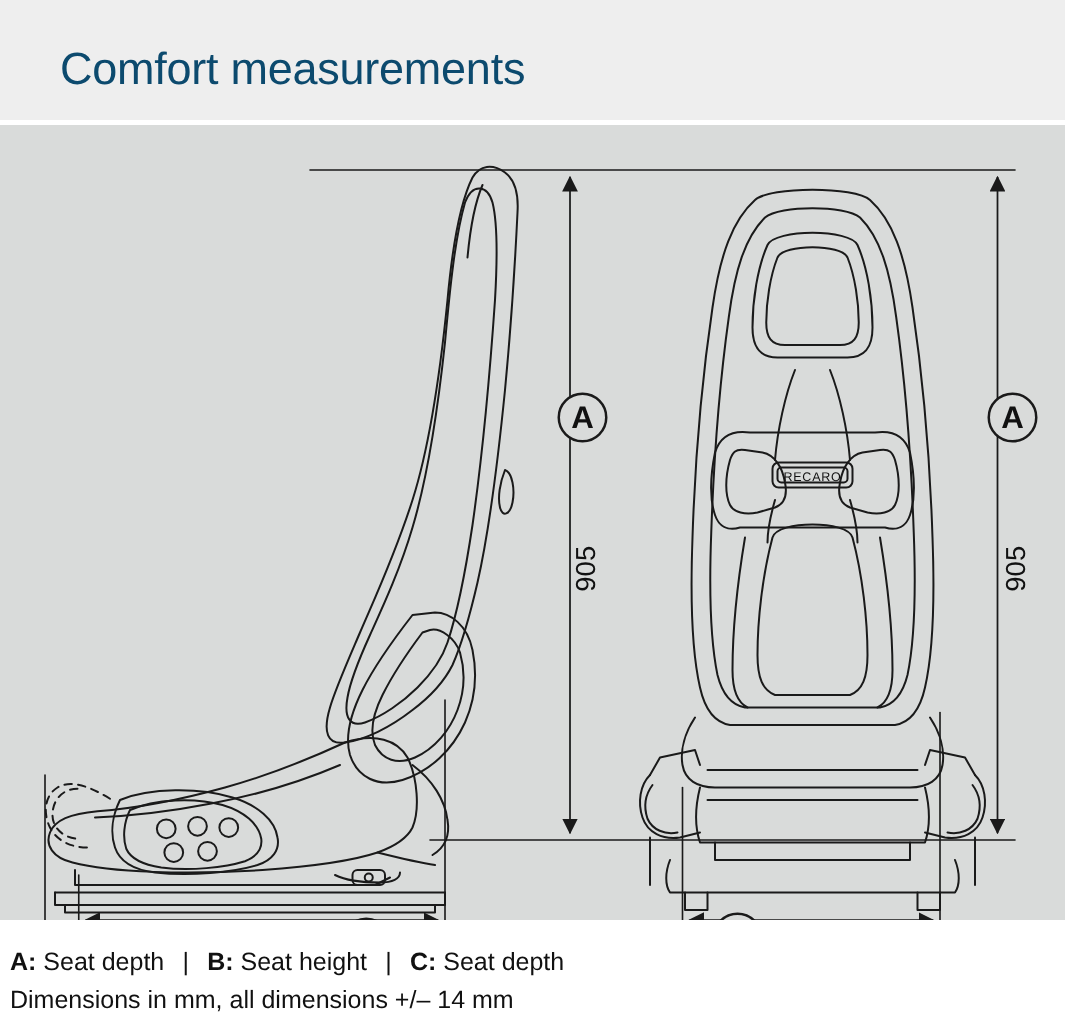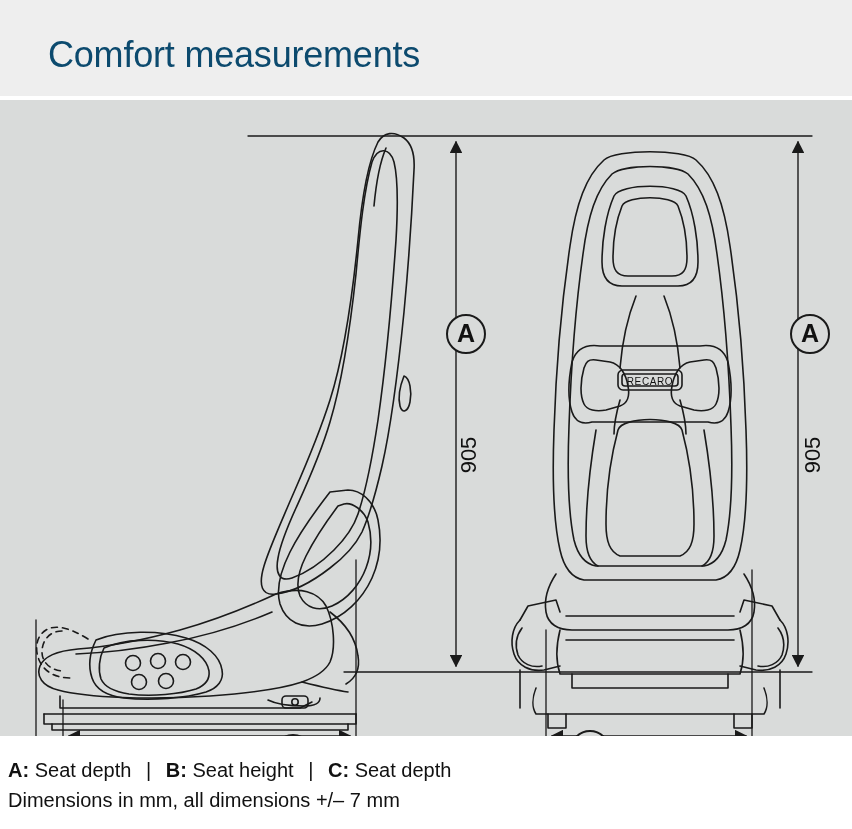--- a/index.html
+++ b/index.html
@@ -284,16 +284,16 @@
     <div class="legend-row1">
       <span class="legend-key">A:</span>
       <span>Seat depth</span>
       <span class="legend-sep">|</span>
       <span class="legend-key">B:</span>
       <span>Seat height</span>
       <span class="legend-sep">|</span>
       <span class="legend-key">C:</span>
       <span>Seat depth</span>
     </div>
-    <div class="legend-note">Dimensions in mm, all dimensions +/– 7 mm</div>
+    <div class="legend-note">Dimensions in mm, all dimensions +/– 14 mm</div>
   </div>
 
 </div>
 
 </body></html>

